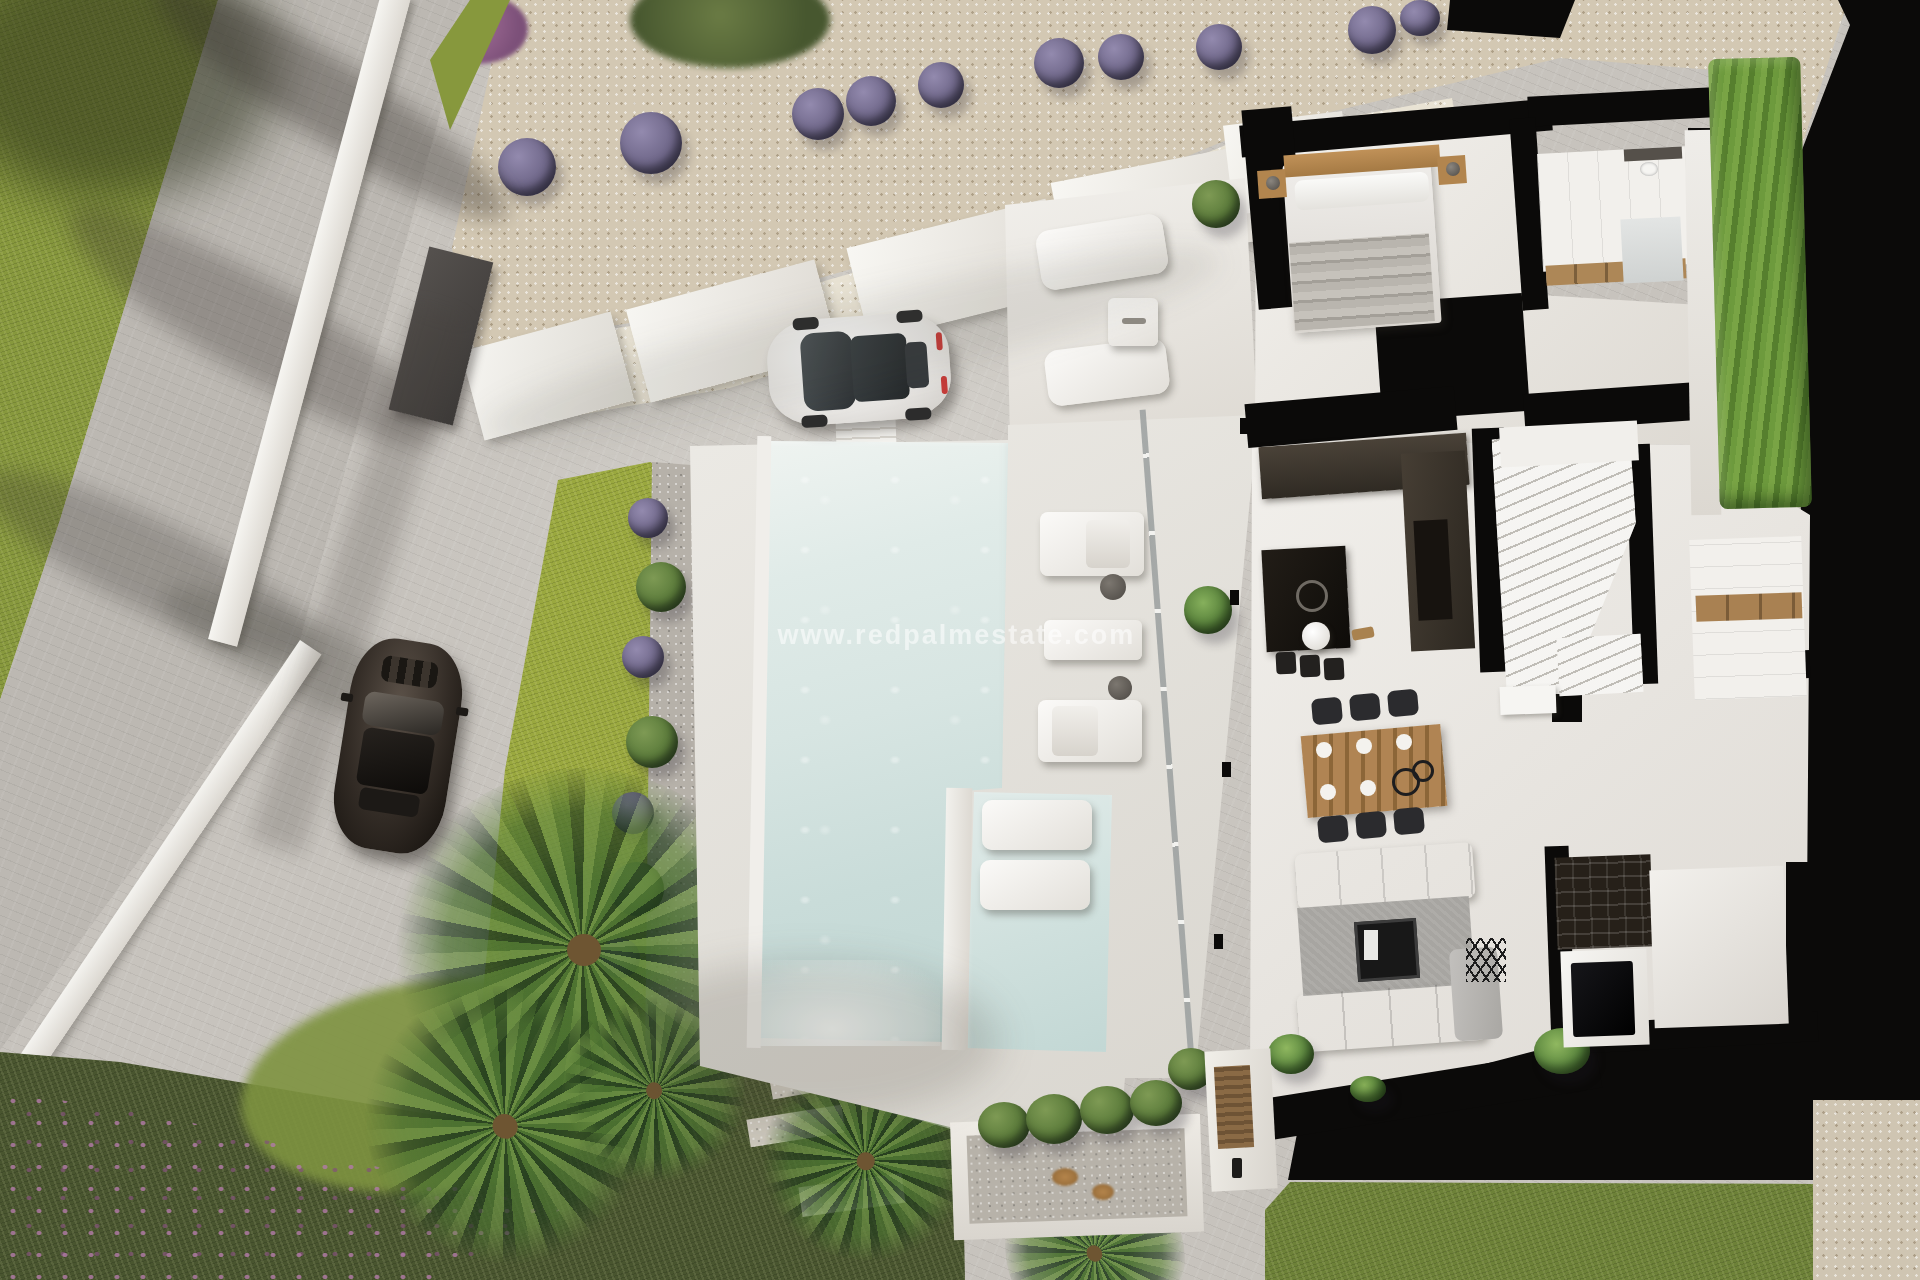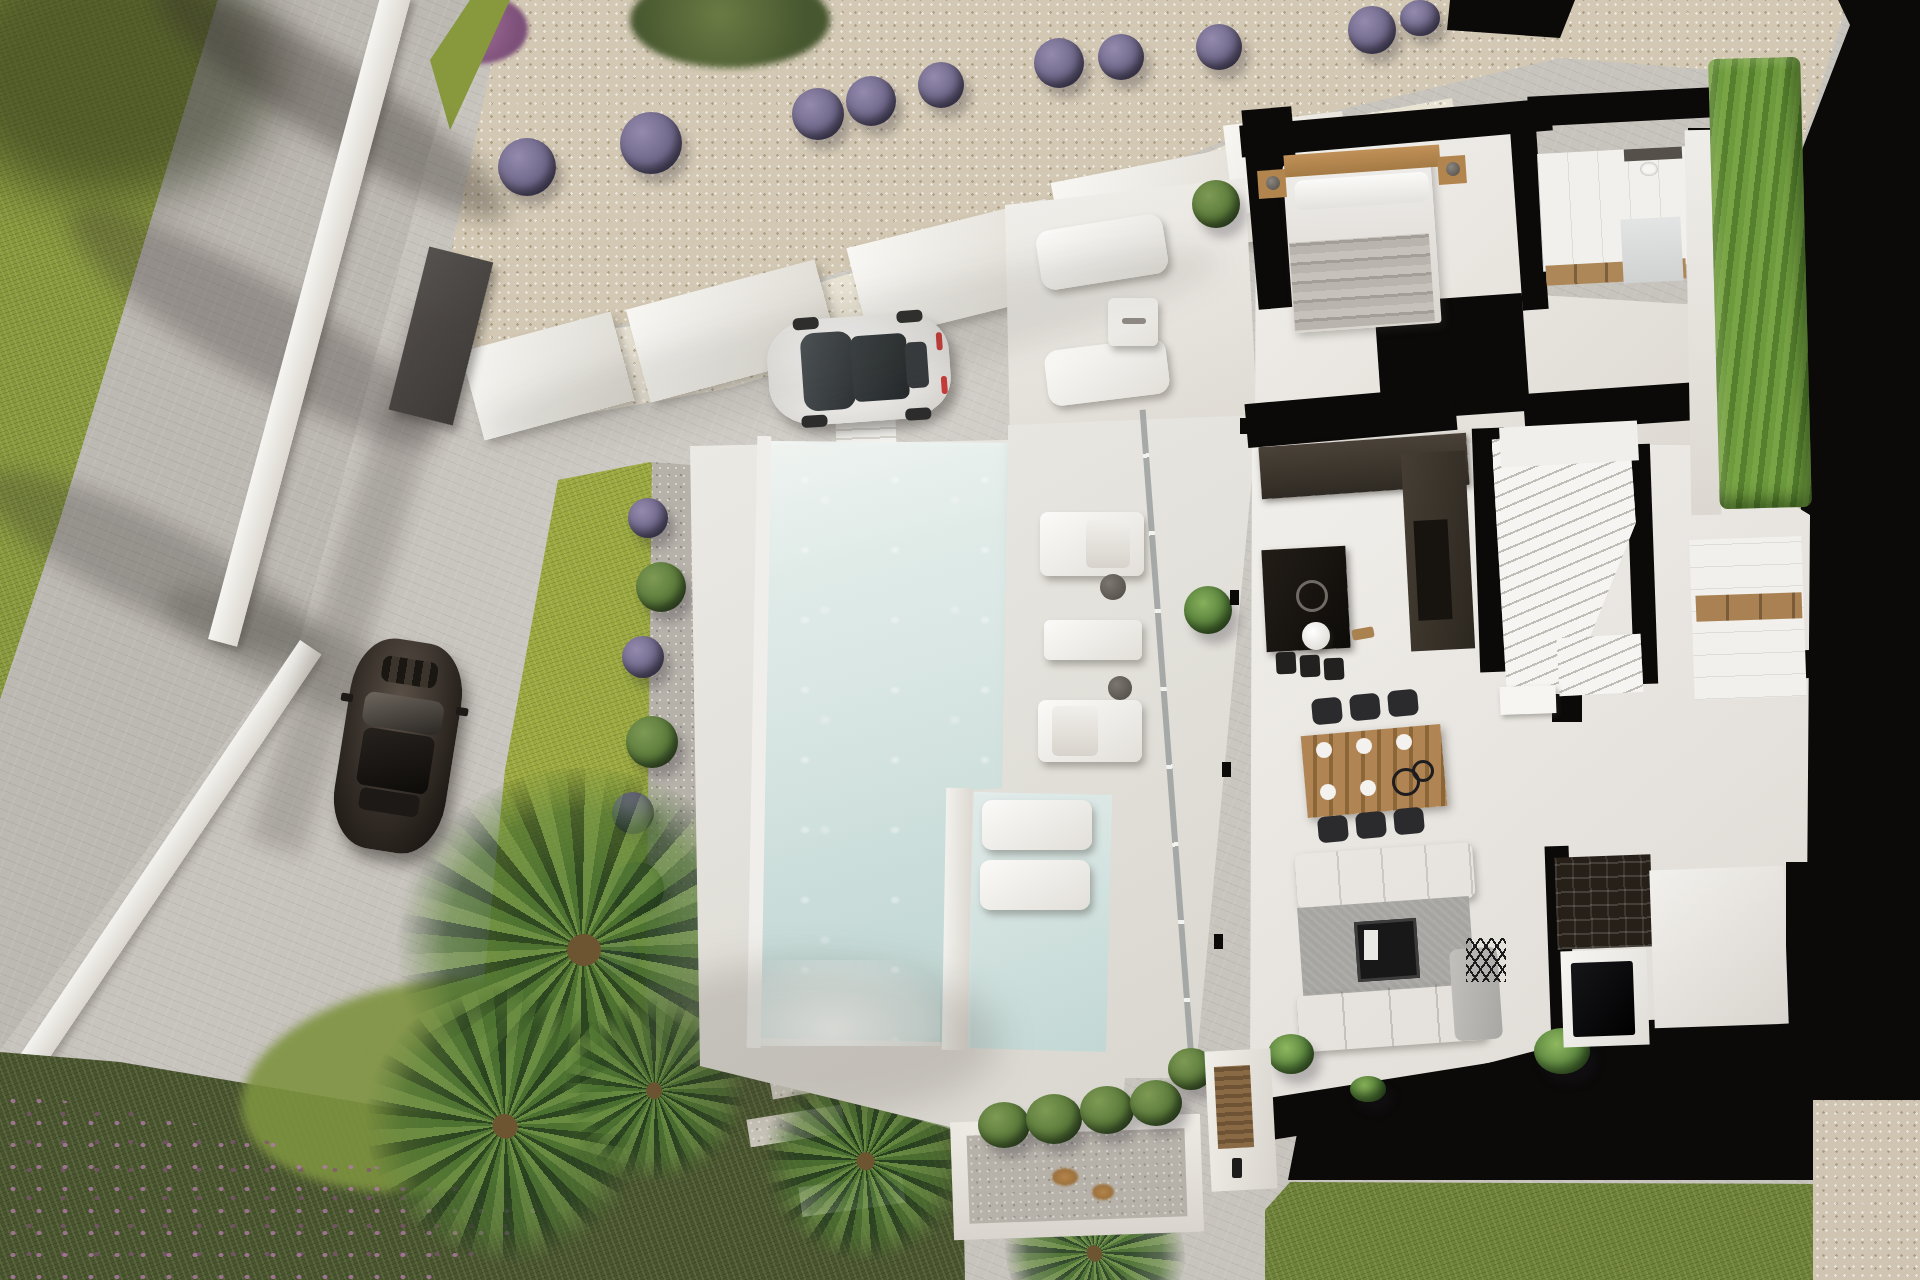--- a/index.html
+++ b/index.html
@@ -315,14 +315,15 @@
     <div class="a" style="left:20px;top:92px;width:72px;height:58px;border-radius:8px;background:linear-gradient(160deg,#26221e,#0d0b09);"></div>
     <div class="a" style="left:26px;top:152px;width:60px;height:22px;border-radius:6px;background:#1c1916;"></div>
     <div class="a" style="left:28px;top:18px;width:56px;height:26px;background:repeating-linear-gradient(90deg,#1a1713 0 8px,#3b342d 8px 16px);border-radius:8px;"></div>
     <div class="a" style="left:-8px;top:62px;width:12px;height:8px;background:#1c1916;border-radius:2px;"></div>
     <div class="a" style="left:108px;top:58px;width:12px;height:8px;background:#1c1916;border-radius:2px;"></div>
   </div>
 
   <div class="a" style="left:620px;top:960px;width:380px;height:160px;background:rgba(70,66,58,.18);filter:blur(18px);border-radius:50%;"></div>
   <div class="a" style="left:470px;top:300px;width:760px;height:90px;background:rgba(70,66,58,.1);filter:blur(14px);transform:rotate(-13deg);border-radius:50%;"></div>
 
+  <div id="watermark" class="a" style="left:50%;top:620px;transform:translateX(-51%);">www.redpalmestate.com</div>
 
 </div>
 
 </body></html>

